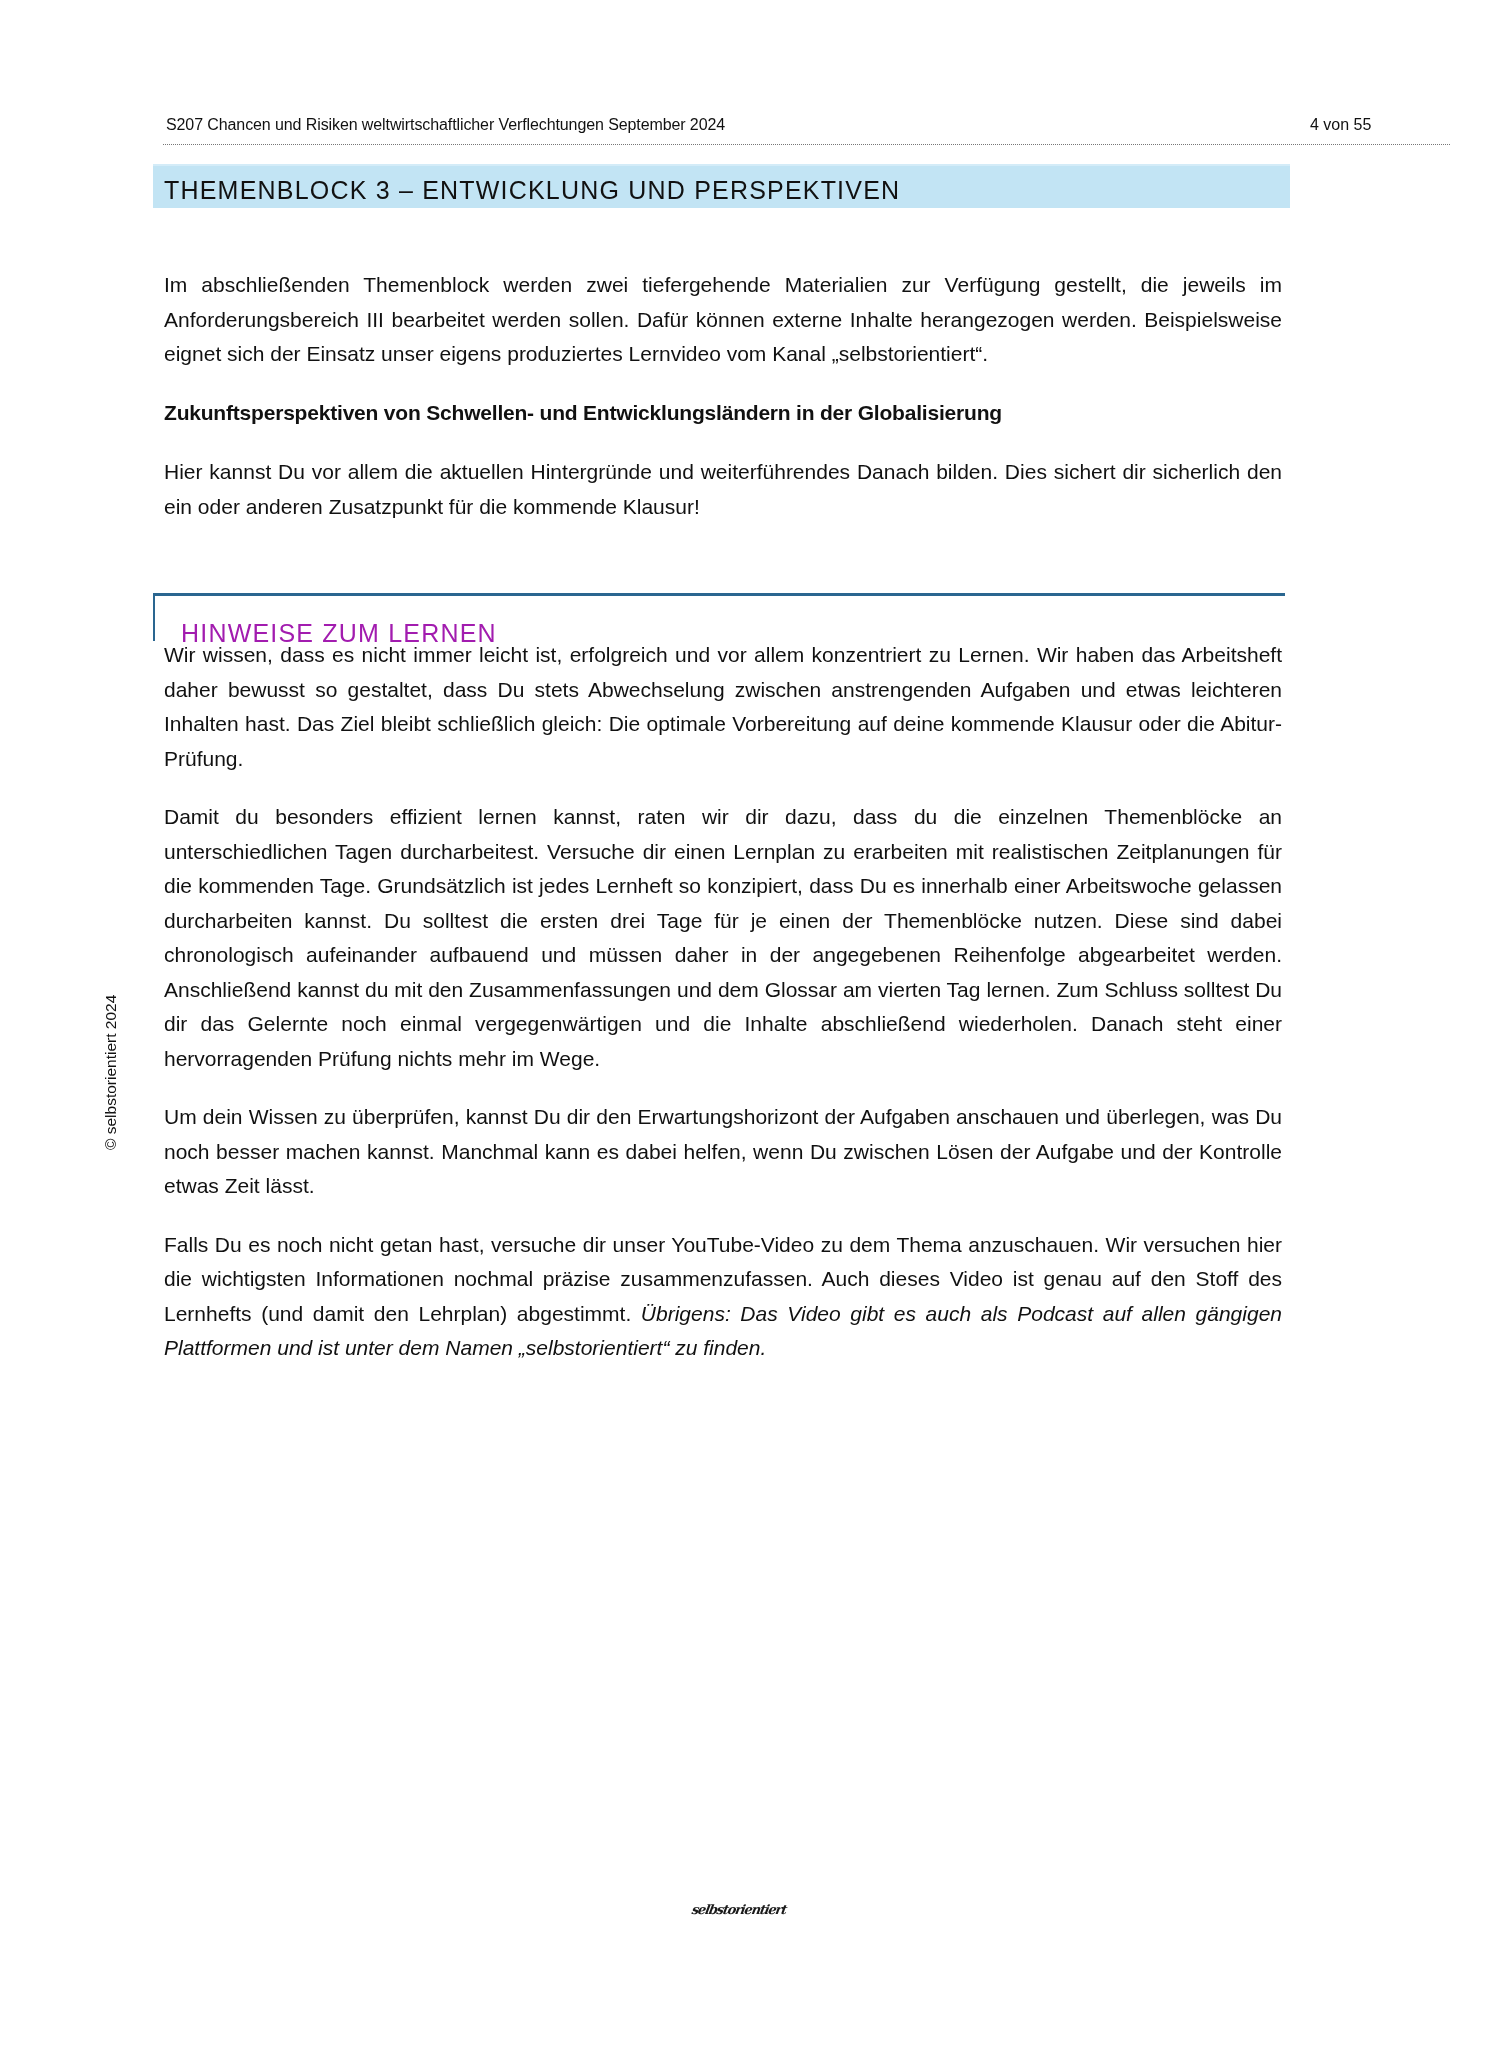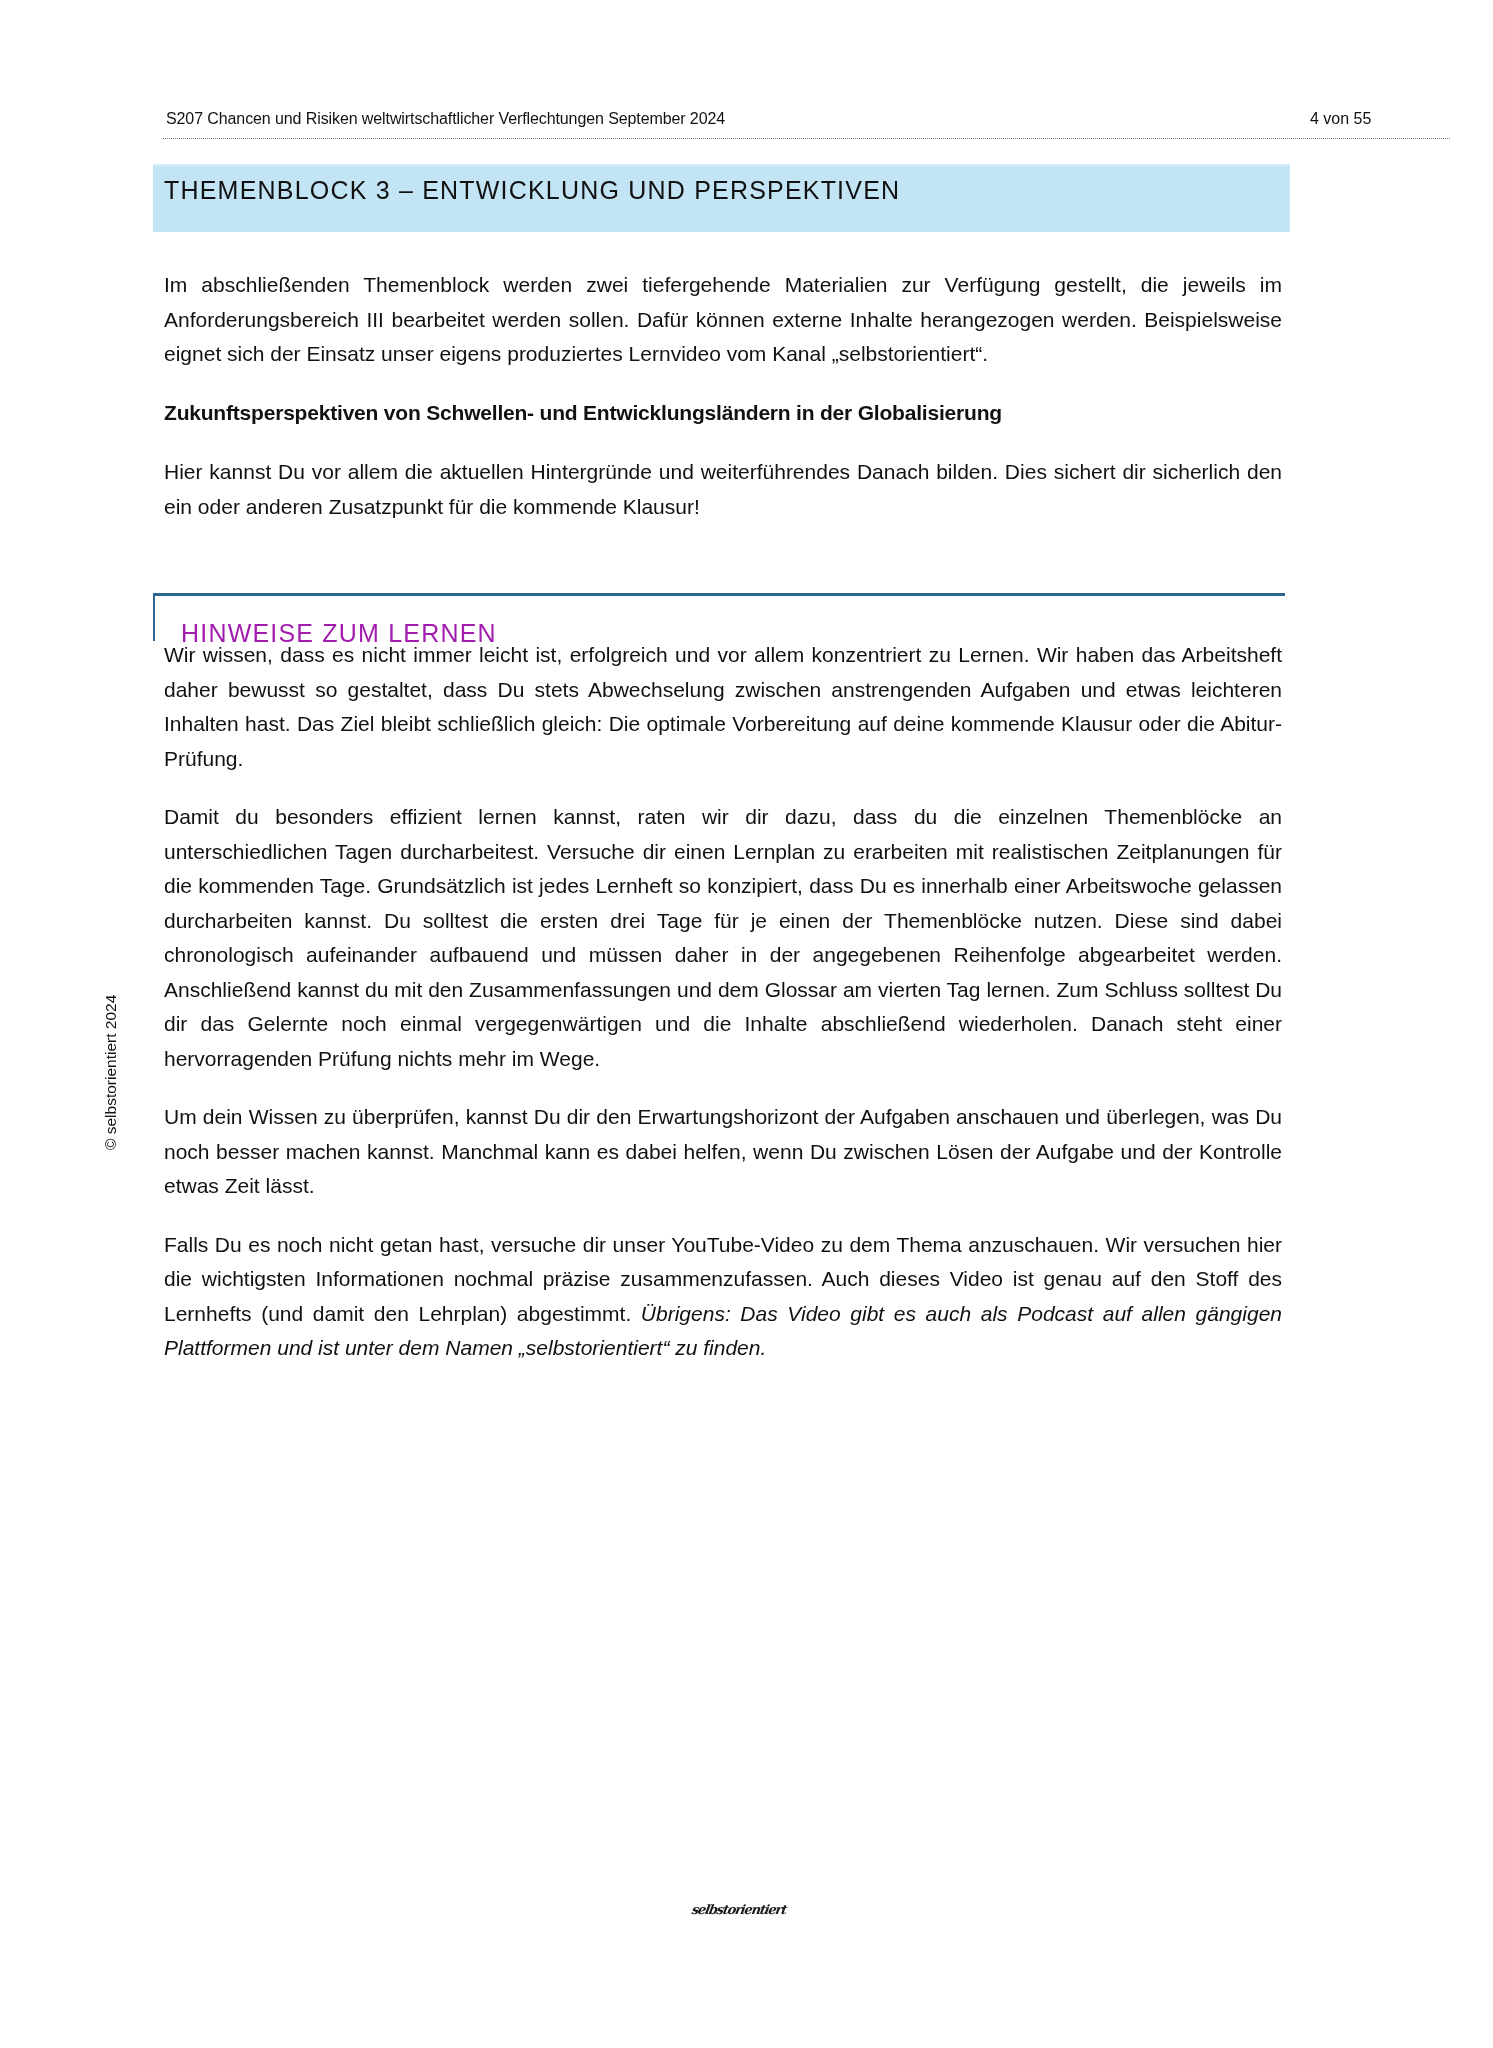--- a/index.html
+++ b/index.html
@@ -11,21 +11,21 @@
       width: 1493px;
       height: 2048px;
       position: relative;
       overflow: hidden;
       font-family: "Liberation Sans", sans-serif;
       color: #111111;
     }
     .page-header {
       position: absolute;
       left: 163px;
-      top: 110px;
+      top: 116px;
       width: 1287px;
       height: 28px;
       border-bottom: 1px dotted #777777;
       font-family: "Liberation Sans", sans-serif;
       font-size: 16px;
       color: #111;
     }
     .page-header .doc-title {
       position: absolute;
       left: 3px;
@@ -36,21 +36,21 @@
       position: absolute;
       left: 1147px;
       top: 0;
       text-align: right;
     }
     .section-banner {
       position: absolute;
       left: 153px;
       top: 164px;
       width: 1137px;
-      height: 68px;
+      height: 44px;
       background: #c2e4f4;
       box-shadow: inset 0 2px 0 #d4ecf8;
     }
     .section-banner .banner-title {
       position: absolute;
       left: 11px;
       top: 12px;
       font-size: 25px;
       letter-spacing: 1.2px;
       color: #111;

